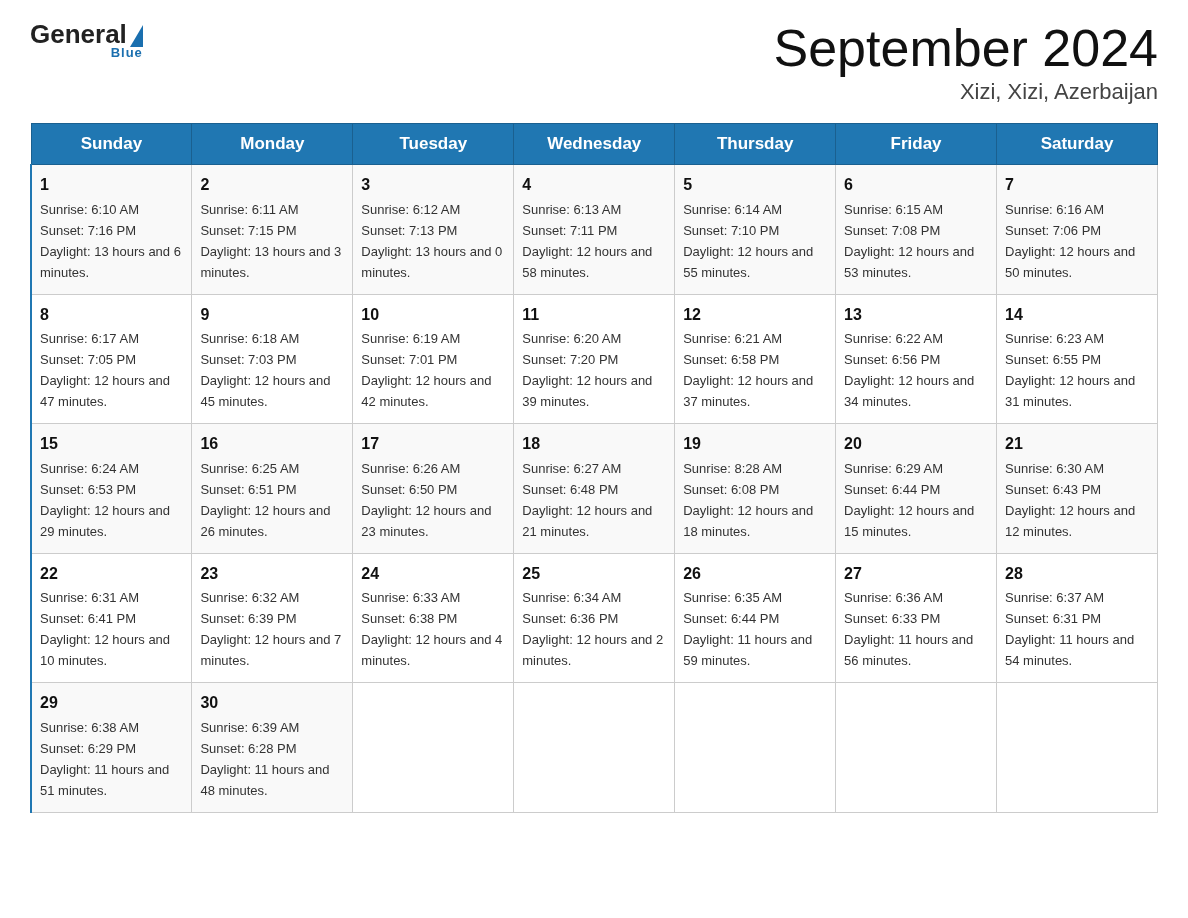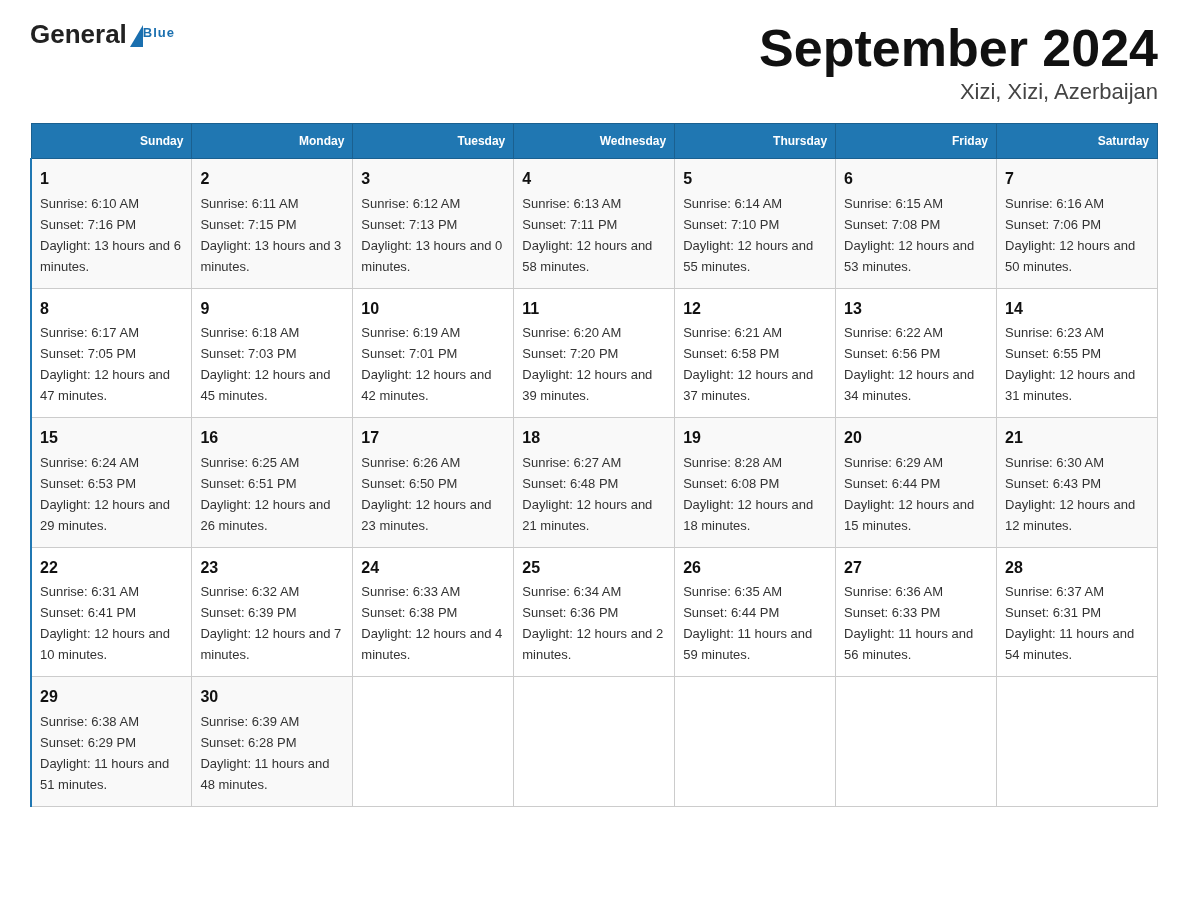--- a/index.html
+++ b/index.html
@@ -12,63 +12,63 @@
       padding: 20px 30px;
     }
     .header {
       display: flex;
       justify-content: space-between;
       align-items: flex-start;
       margin-bottom: 18px;
     }
     .logo-area {
       display: flex;
-      flex-direction: row;
-      align-items: center;
+      flex-direction: column;
+      align-items: flex-end;
     }
     .logo-text {
       font-size: 26px;
       font-weight: bold;
       color: #222;
       line-height: 1.1;
     }
     .logo-line {
       font-size: 13px;
       color: #1a6faf;
       font-weight: bold;
       margin-top: -4px;
       letter-spacing: 1px;
     }
     .title-area {
       text-align: right;
     }
     .month-year {
       font-size: 52px;
-      font-weight: bold;
+      font-weight: normal;
       color: #111;
       line-height: 1.1;
     }
     .location {
       font-size: 22px;
       color: #444;
       margin-top: 2px;
       text-align: right;
     }
     table {
       width: 100%;
       border-collapse: collapse;
       table-layout: fixed;
     }
     thead tr th {
       background-color: #2077b2;
       color: #fff;
-      font-size: 12px;
+      font-size: 17px;
       font-weight: bold;
       padding: 10px 8px;
-      text-align: right;
+      text-align: center;
       border: 1px solid #1a6090;
     }
     tbody tr td {
       vertical-align: top;
       padding: 8px 8px 10px 8px;
       border: 1px solid #ccc;
       font-size: 13.5px;
       line-height: 1.55;
       background: #fff;
       min-height: 90px;

